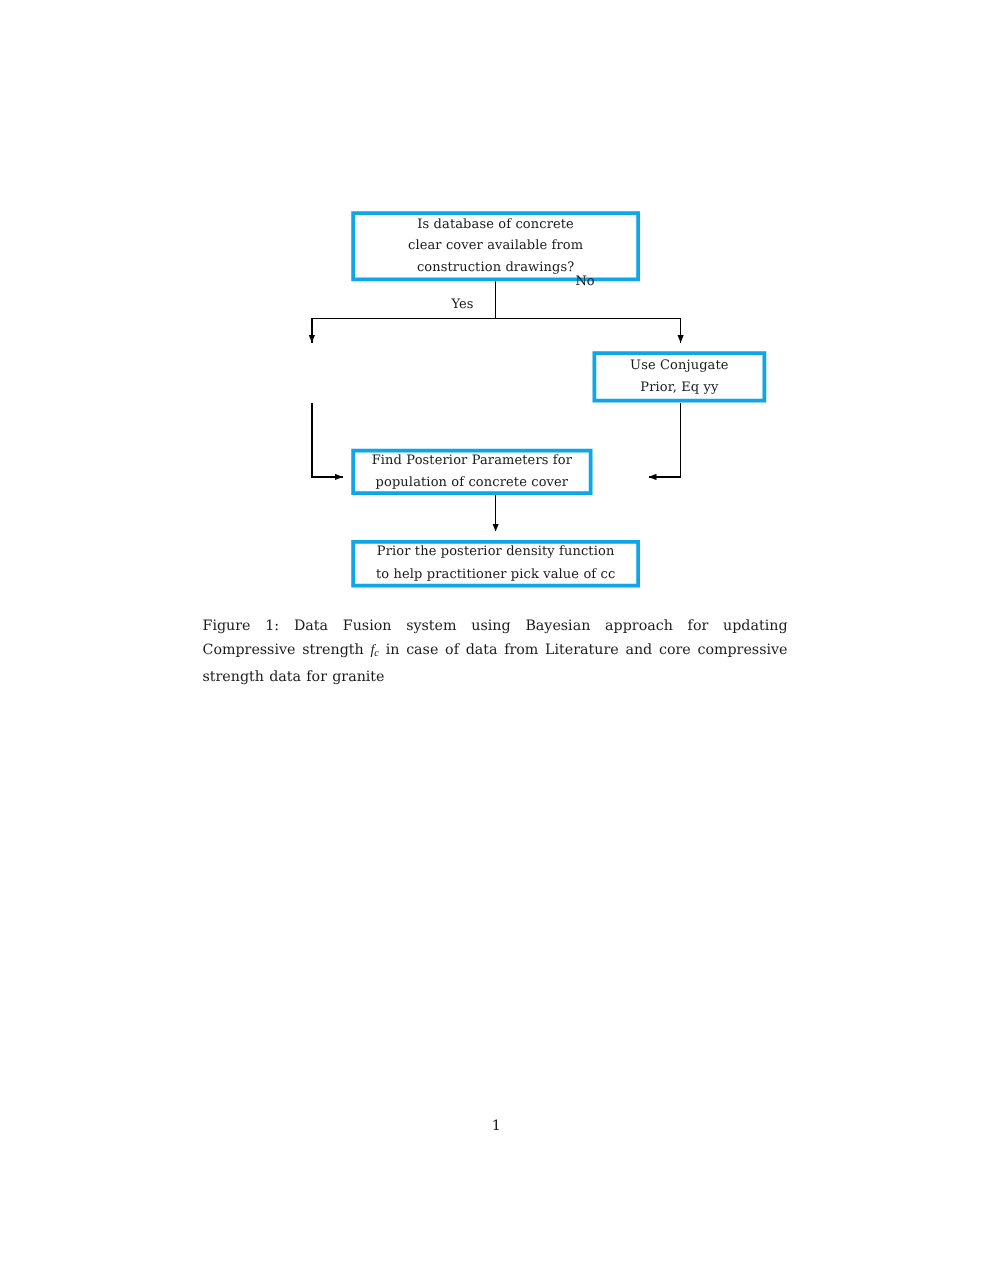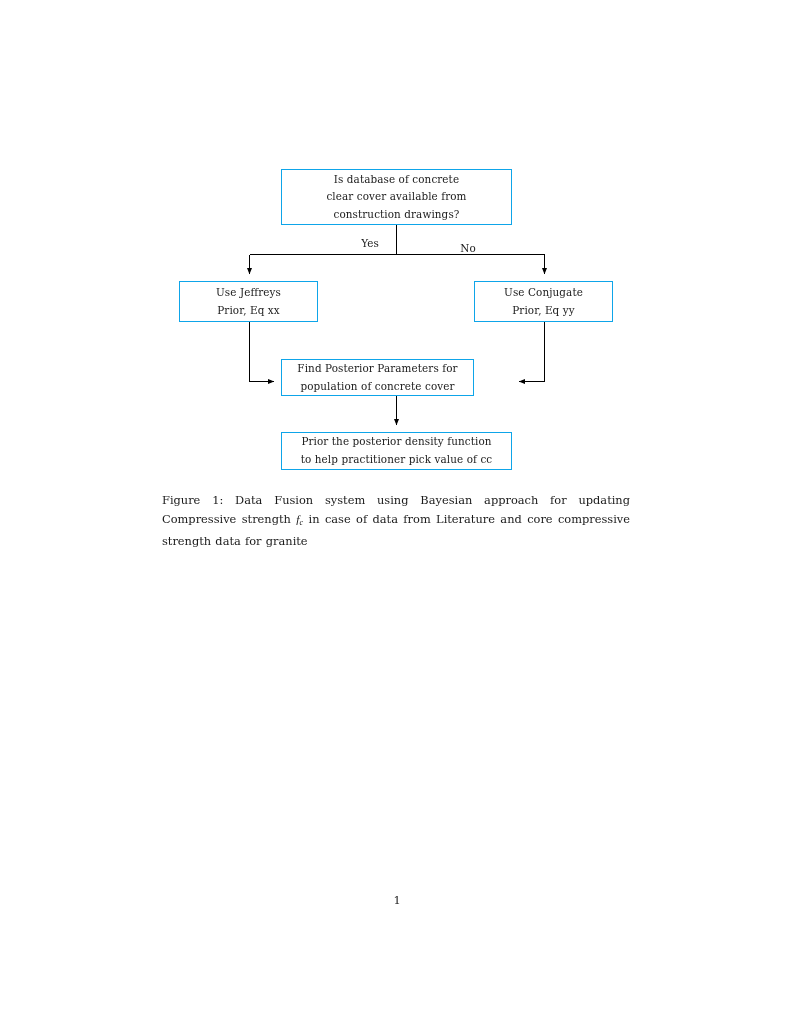--- a/index.html
+++ b/index.html
@@ -39,21 +39,21 @@
     top: 0;
     width: 794px;
     height: 500px;
     overflow: visible;
   }
 
   
   .node {
     position: absolute;
     box-sizing: border-box;
-    border: 1px solid #0ea5e9;
+    border: 3px solid #0ea5e9;
     background: #ffffff;
     display: flex;
     flex-direction: column;
     align-items: center;
     justify-content: center;
     text-align: center;
     font-size: 10.4px;
     line-height: 17.6px;
     letter-spacing: 0.1px;
     color: #1a1a1a;
@@ -107,21 +107,21 @@
   }
   #branch-label-yes {
     left: 306px;
     top: 237px;
     width: 32px;
     text-align: center;
     margin-left: 48px;
   }
   #branch-label-no {
     left: 454px;
-    top: 242px;
+    top: 219px;
     width: 28px;
     text-align: center;
   }
 
   
   .caption {
     position: absolute;
     left: 162px;
     top: 491px;
     width: 468px;
@@ -187,24 +187,20 @@
 
     <div class="node" id="node-question">
       <span class="ln">Is database of concrete</span>
       <span class="ln">clear cover available from</span>
       <span class="ln">construction drawings?</span>
     </div>
 
     <div class="branch-label" id="branch-label-yes">Yes</div>
     <div class="branch-label" id="branch-label-no">No</div>
 
-    <div class="node" id="node-jeffreys">
-      <span class="ln">Use Jeffreys</span>
-      <span class="ln">Prior, Eq xx</span>
-    </div>
 
     <div class="node" id="node-conjugate">
       <span class="ln">Use Conjugate</span>
       <span class="ln">Prior, Eq yy</span>
     </div>
 
     <div class="node" id="node-posterior">
       <span class="ln">Find Posterior Parameters for</span>
       <span class="ln">population of concrete cover</span>
     </div>

